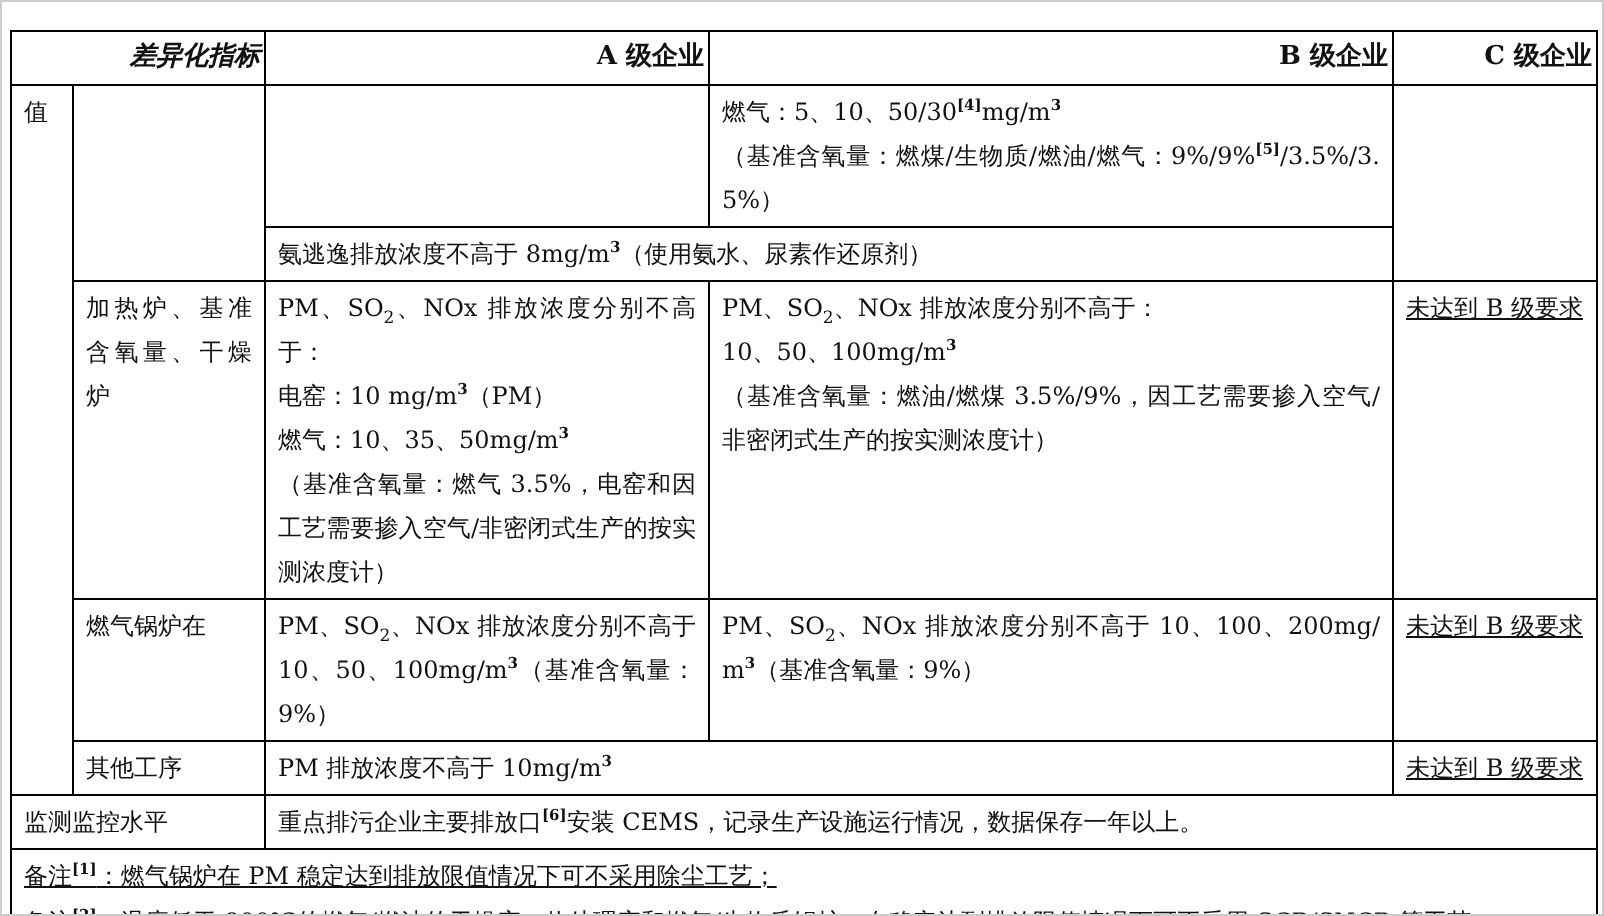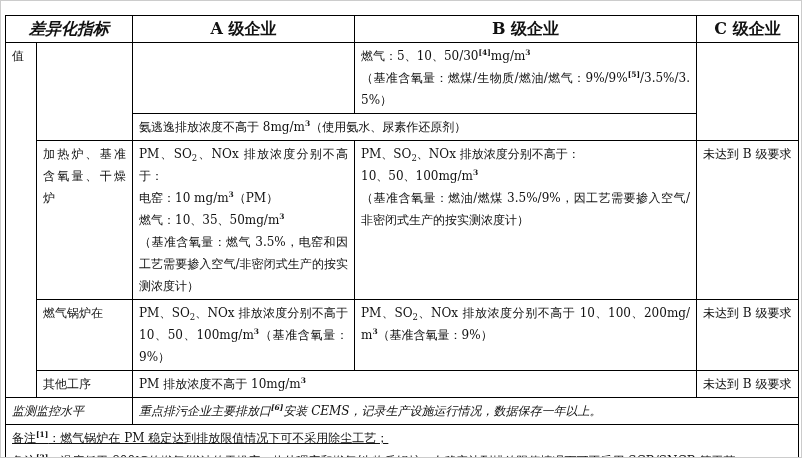--- a/index.html
+++ b/index.html
@@ -25,38 +25,38 @@
   table.doc td {
     border: 1px solid #000;
     vertical-align: top;
     padding: 2px 6px;
     font-size: 12px;
     line-height: 22px;
     word-break: break-all;
     overflow: hidden;
   }
   tr.hdr td {
-    text-align: center;
+    text-align: right;
     font-weight: bold;
-    font-size: 16px;
+    font-size: 13px;
     padding: 2px 2px;
     word-break: keep-all;
   }
   td.ital { font-style: italic; }
   td.label-col { padding-left: 6px; text-align: justify; }
   td.content { text-align: justify; }
-  td.c-col { padding: 2px 4px; white-space: nowrap; }
+  td.c-col { padding: 2px 4px; white-space: nowrap; text-decoration: underline; }
   td.val-col { padding-left: 8px; }
   tr.r-hdr  { height: 26px; }
   tr.r-1    { height: 48px; }
   tr.r-2    { height: 23px; }
   tr.r-3    { height: 111px; }
   tr.r-4    { height: 44px; }
   tr.r-5    { height: 22px; margin-top: 24px; }
-  tr.r-6    { height: 22px; font-style: italic; }
+  tr.r-6    { height: 22px; }
   tr.r-fn   { height: 138px; }
   td.fn-cell { padding: 4px 8px; }
   .fn-line { line-height: 23px; text-decoration: underline; }
   sup {
     font-size: 7.5px;
     font-weight: bold;
     line-height: 0;
     vertical-align: super;
   }
   sub {

